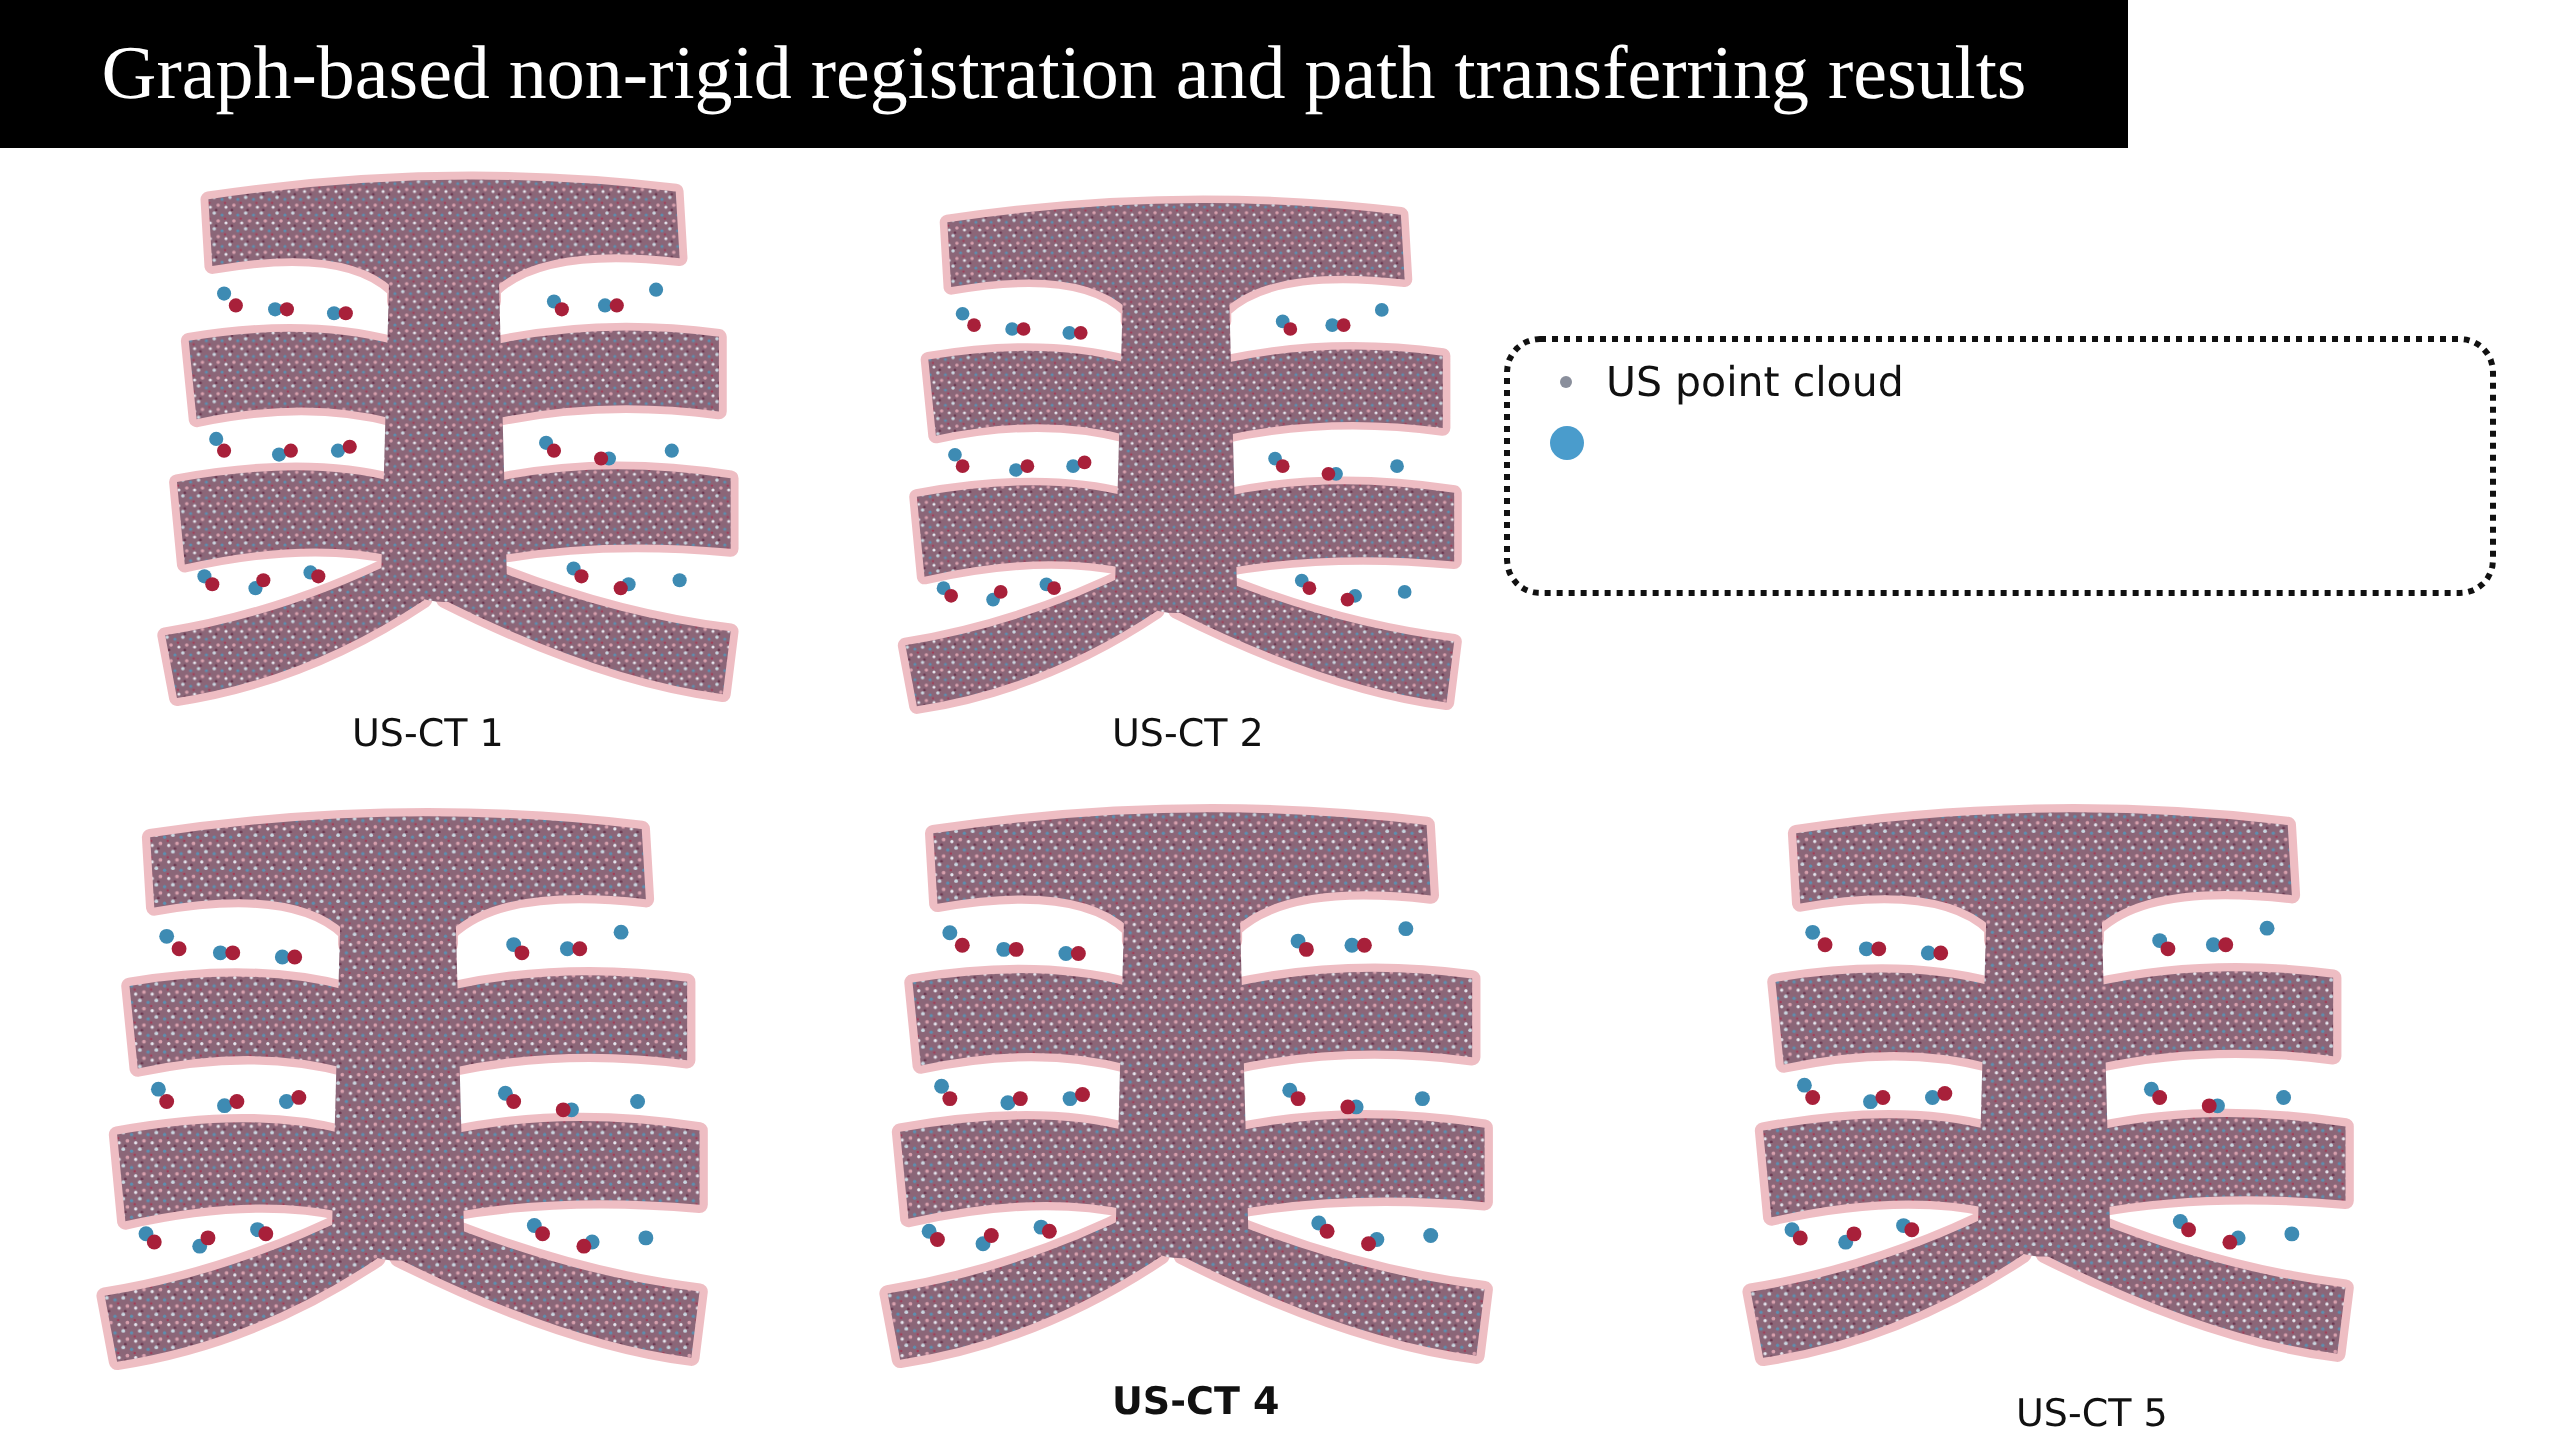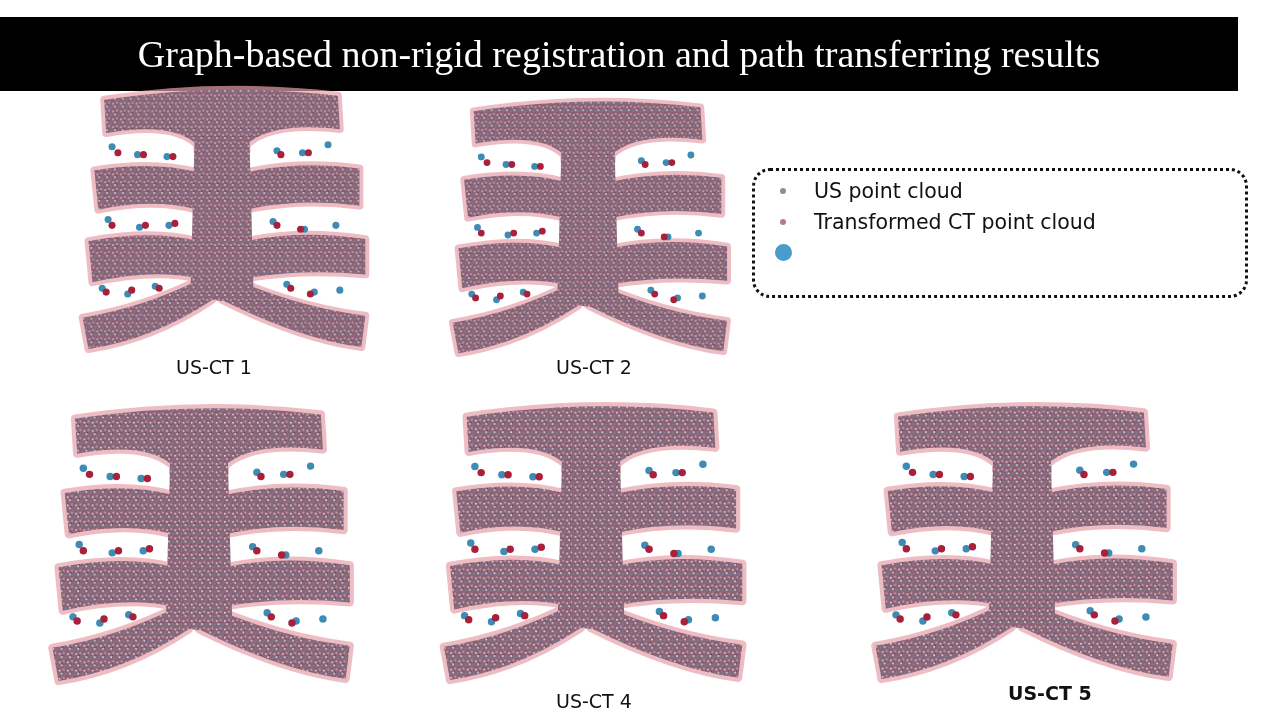--- a/index.html
+++ b/index.html
@@ -2,42 +2,42 @@
 <html><head>
 <meta charset="utf-8">
 <style>
   html, body { margin: 0; padding: 0; }
   body {
     width: 1280px; height: 720px; overflow: hidden;
     background: #ffffff; position: relative;
     font-family: "DejaVu Sans", "Liberation Sans", sans-serif;
   }
   .title-bar {
-    position: absolute; left: 0; top: 0; width: 1238px; height: 74px;
+    position: absolute; left: 0; top: 0; width: 1064px; height: 74px;
     background: #000000; color: #ffffff;
     display: flex; align-items: center; justify-content: center;
     font-family: "Liberation Serif", "DejaVu Serif", serif;
-    font-size: 38px; letter-spacing: 0px; margin-top: 17px;
+    font-size: 38px; letter-spacing: 0px;
   }
   .panel { position: absolute; }
   .panel svg { position: absolute; left: 0; top: 0; overflow: visible; }
   .panel-label {
     position: absolute; font-size: 19px; color: #111;
     font-family: "DejaVu Sans", sans-serif; white-space: nowrap;
   }
   .legend {
     position: absolute; left: 752px; top: 168px; width: 496px; height: 130px;
     box-sizing: border-box; border: 3px dotted #111; border-radius: 18px;
     padding: 4px 0 0 20px;
   }
   .legend-item { display: flex; align-items: center; height: 31px; }
   .legend-marker { display: inline-block; border-radius: 50%; margin-right: 10px; flex: none; }
   .legend-marker.small { width: 6px; height: 6px; margin-left: 5px; margin-right: 17px; }
   .legend-marker.large { width: 17px; height: 17px; }
-  .legend-label { font-size: 20.5px; color: #111; white-space: nowrap; margin-left: 11px; }
+  .legend-label { font-size: 20.5px; color: #111; white-space: nowrap; }
 </style>
 </head>
 <body>
 
 <div class="title-bar">
   <span>Graph-based non-rigid registration and path transferring results</span>
 </div>
 
 <svg width="0" height="0" style="position:absolute">
   <defs>
@@ -138,36 +138,32 @@
       <use href="#pathdots"></use>
   </svg>
   <span class="panel-label" style="left:136px;top:294px;margin-top:27px;">US-CT 3</span>
 </div>
 
 <div class="panel" style="left:426px;top:398px;width:332px;height:320px;">
   <svg width="330" height="285" viewBox="0 0 300 275">
     <use href="#ribcage"></use>
       <use href="#pathdots"></use>
   </svg>
-  <span class="panel-label" style="left:130px;top:292px;">US-CT 4</span>
+  <span class="panel-label" style="left:130px;top:292px;font-weight:bold;">US-CT 4</span>
 </div>
 
 <div class="panel" style="left:856px;top:398px;width:334px;height:320px;">
   <svg width="332" height="284" viewBox="0 0 300 275">
     <use href="#ribcage"></use>
       <use href="#pathdots"></use>
   </svg>
-  <span class="panel-label" style="left:152px;top:284px;font-weight:bold;">US-CT 5</span>
+  <span class="panel-label" style="left:152px;top:298px;">US-CT 5</span>
 </div>
 
 <div class="legend">
   <div class="legend-item">
     <span class="legend-marker small" style="background:#8a8f9c"></span>
     <span class="legend-label">US point cloud</span>
   </div>
   <div class="legend-item">
-    <span class="legend-marker small" style="background:#b87a8a"></span>
-    <span class="legend-label">Transformed CT point cloud</span>
-  </div>
-  <div class="legend-item">
     <span class="legend-marker large" style="background:#4a9ccc"></span>
   </div>
 </div>
 
 </body></html>

